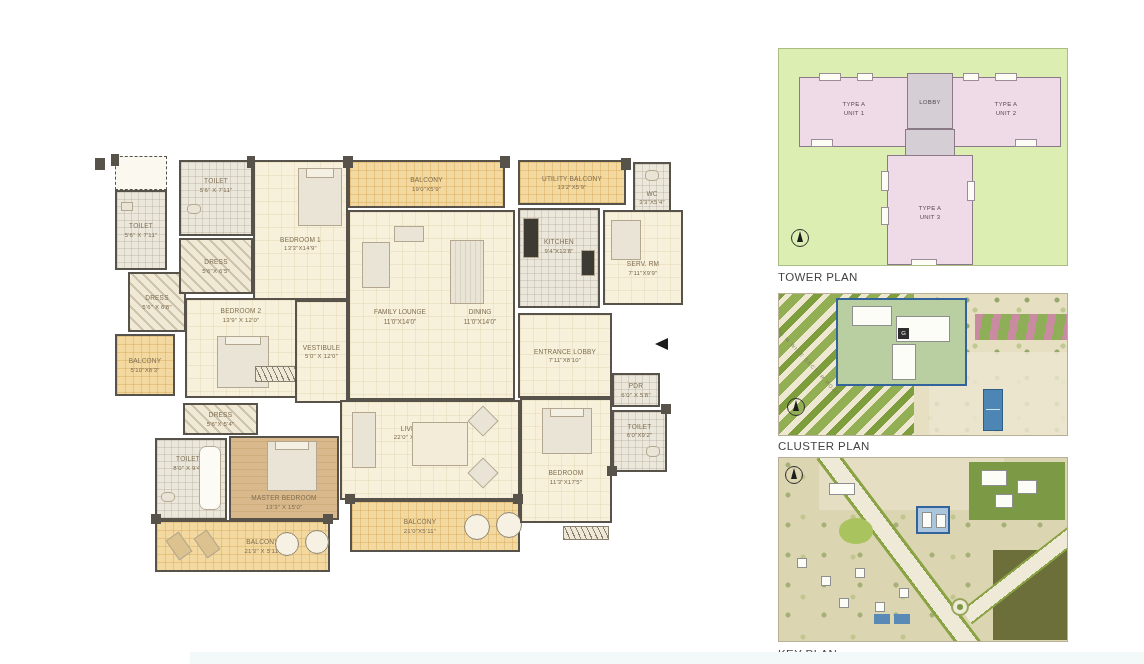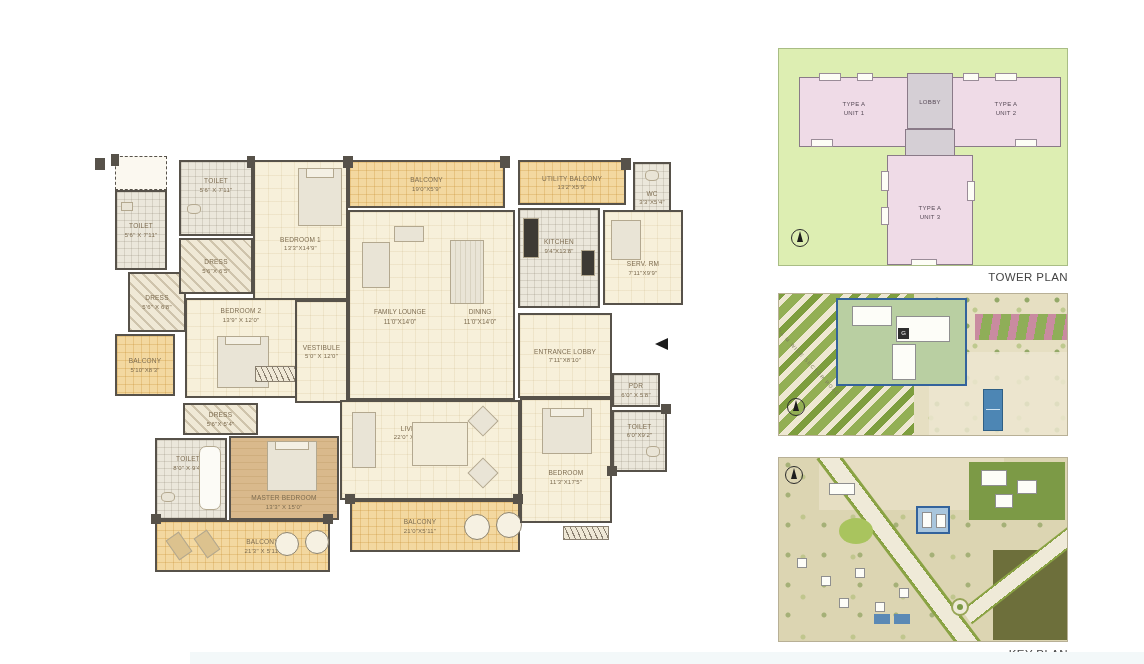--- a/index.html
+++ b/index.html
@@ -35,21 +35,21 @@
   .flabel{position:absolute;text-align:center;color:#7d6c50;font-size:6.5px;line-height:1.5;}
   .furn{position:absolute;background:#e9e4d6;border:1px solid #b3a88f;box-sizing:border-box;}
   .pier{position:absolute;background:#57524a;}
   .wardrobe{position:absolute;border:1px solid #8a8070;box-sizing:border-box;
     background:repeating-linear-gradient(65deg,#8a8070 0 1px,#efe8d6 1px 5px);}
   .entry-arrow{position:absolute;width:0;height:0;border-top:6px solid transparent;
     border-bottom:6px solid transparent;border-right:13px solid #1c1c1c;}
   .roundtbl{position:absolute;border-radius:50%;background:#f6f1e2;border:1.5px solid #8d8470;}
   
   .panel{position:absolute;box-sizing:border-box;overflow:hidden;}
-  .caption{position:absolute;width:290px;text-align:right;font-size:11.5px;color:#454545;
+  .caption{position:absolute;width:290px;font-size:11.5px;color:#454545;
            letter-spacing:.4px;}
   .tower{background:#ddeeb2;border:1px solid #a9bd85;}
   .wing{position:absolute;background:#efdbe7;border:1.5px solid #8a7a88;box-sizing:border-box;}
   .wlabel{position:absolute;left:0;right:0;text-align:center;font-size:6px;color:#574a57;
           line-height:1.5;letter-spacing:.3px;}
   .lobbybox{position:absolute;background:#d5cfd5;border:1.5px solid #8a7a88;box-sizing:border-box;}
   .notch{position:absolute;background:#fdfdf6;border:1px solid #9a8c98;box-sizing:border-box;}
   .compass{position:absolute;width:16px;height:16px;border:1.2px solid #2a2a2a;border-radius:50%;}
   .compass .needle{width:0;height:0;margin:1px auto 0;border-left:3.5px solid transparent;
     border-right:3.5px solid transparent;border-bottom:11px solid #1d1d1d;}
@@ -346,20 +346,21 @@
     </div>
     <div style="position:absolute;left:204px;top:95px;width:20px;height:42px;background:#4d86b4;border:1px solid #2f5f85;box-sizing:border-box">
       <div style="position:absolute;left:2px;top:19px;right:2px;height:1px;background:#cfe2ef"></div>
     </div>
     <div style="position:absolute;left:2px;top:34px;transform:rotate(47deg);transform-origin:0 0;font-size:5px;
       letter-spacing:1.2px;color:#7c7c5e;white-space:nowrap">24 M WIDE SECTOR ROAD</div>
     <div class="compass" style="left:8px;top:104px;border-color:#2a2a2a">
         <div class="needle"></div>
       </div>
   </div>
+  <div class="caption" style="left:778px;top:440px">CLUSTER PLAN</div>
 
   <div class="panel keyp" style="left:778px;top:457px;width:290px;height:185px">
     <div style="position:absolute;left:40px;top:0;width:185px;height:52px;background:#e6dec2"></div>
     <div style="position:absolute;left:190px;top:4px;width:96px;height:58px;background:#7c9a46">
       <div class="bldg" style="left:12px;top:8px;width:26px;height:16px"></div>
       <div class="bldg" style="left:48px;top:18px;width:20px;height:14px"></div>
       <div class="bldg" style="left:26px;top:32px;width:18px;height:14px"></div>
     </div>
     <div style="position:absolute;left:214px;top:92px;width:76px;height:90px;background:#6d6f3b"></div>
     <div style="position:absolute;left:55px;top:-12px;width:260px;height:22px;transform-origin:0 0;transform:rotate(53deg);

